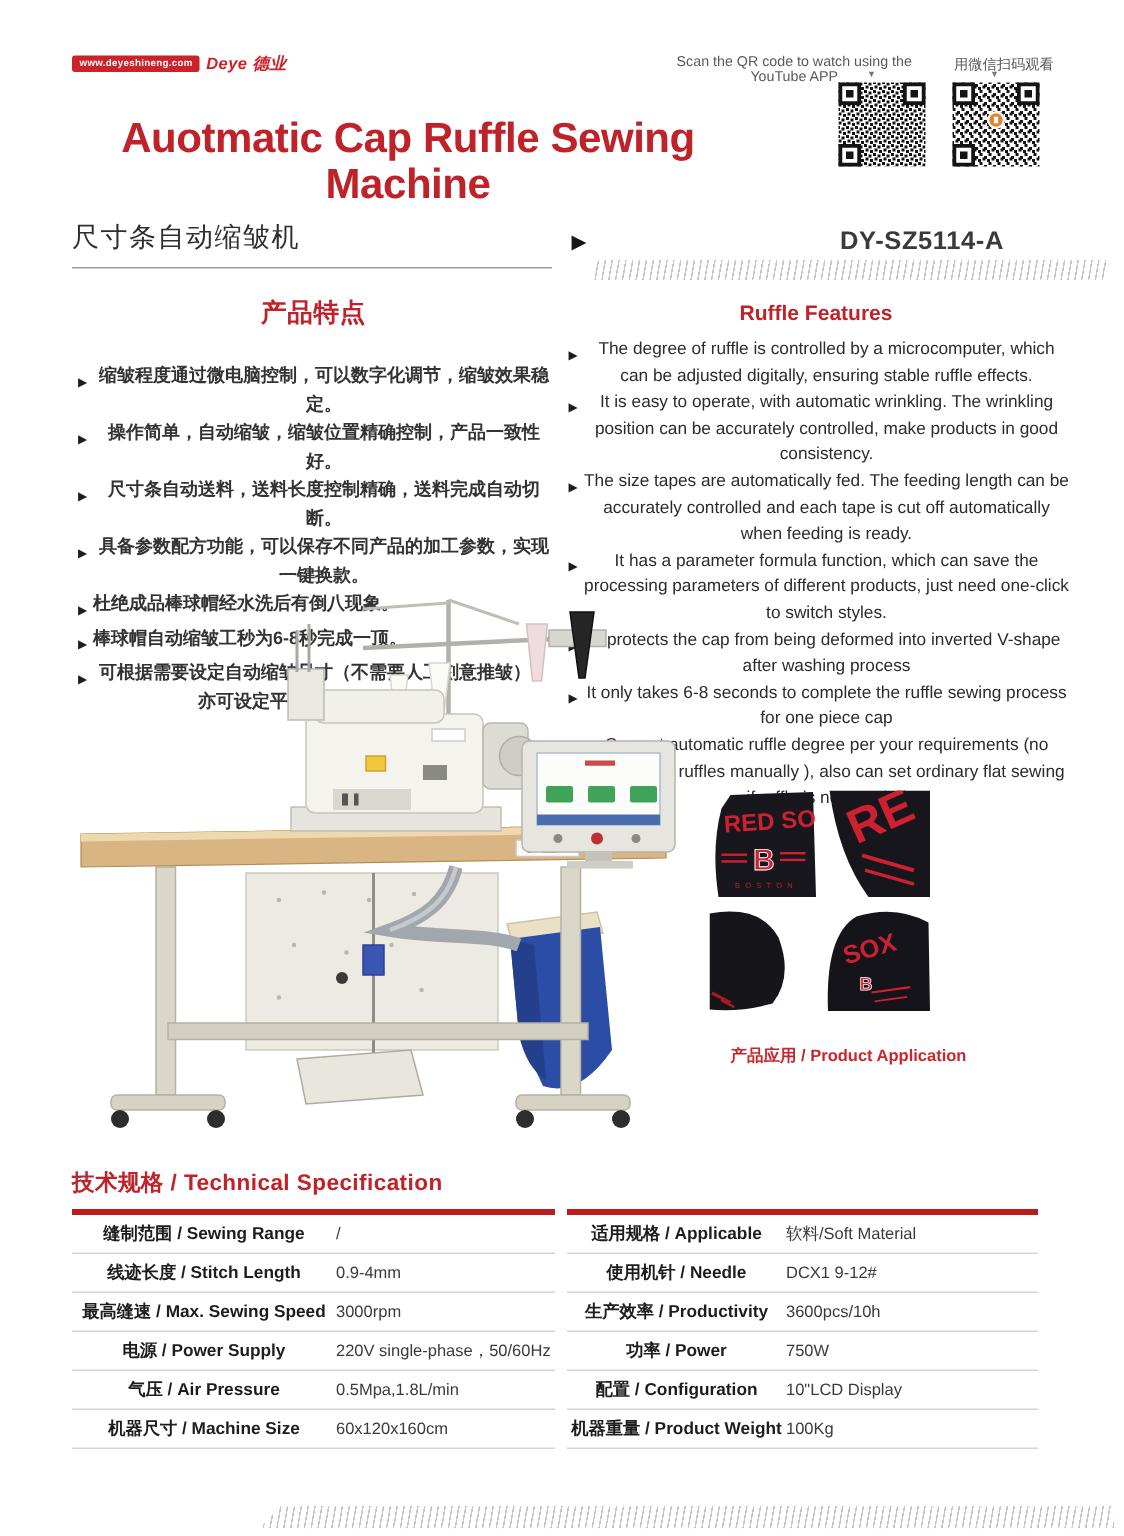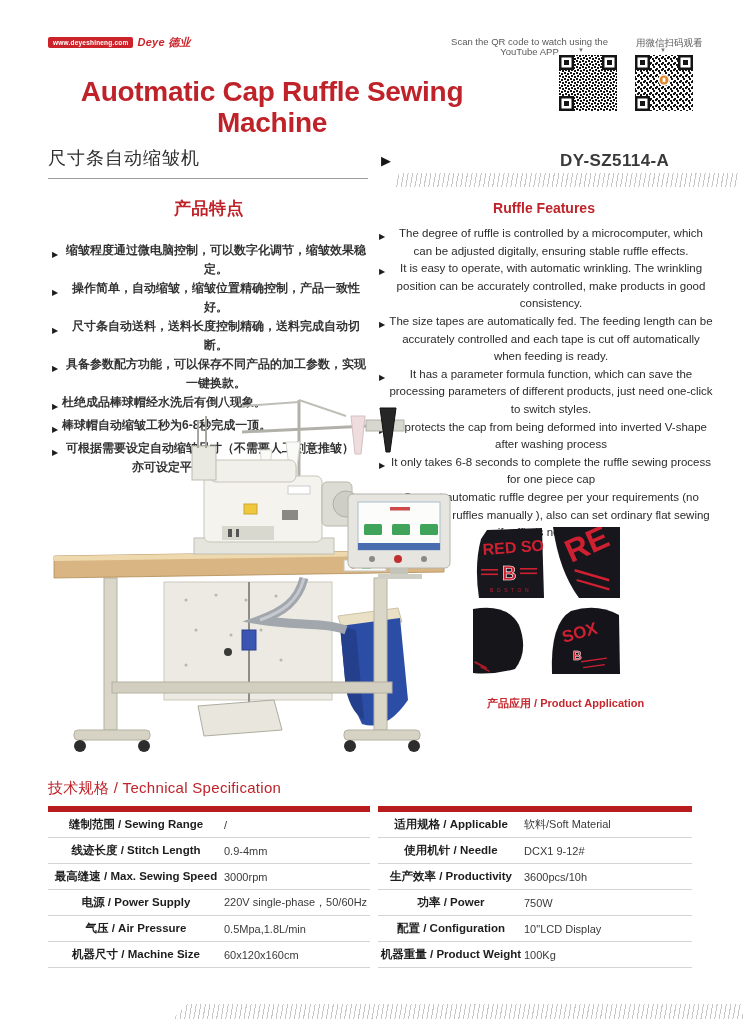--- a/index.html
+++ b/index.html
@@ -47,22 +47,22 @@
   .feat-en .bullet { padding-top:3px; }
   .feat-zh li { font-size:12px; line-height:19px; font-weight:600; color:#333; }
   .feat-en li { font-size:11.5px; line-height:17.6px; color:#2b2b2b; }
 
   
   .caps { left:473px; top:527px; display:grid; grid-template-columns:71px 71px;
     grid-template-rows:71px 71px; gap:5px; }
   .app-label { left:487px; top:696px; font-size:11px; font-weight:bold; color:#c8272e; }
 
   
-  .spec-heading { left:48px; top:779px; font-size:15px; font-weight:normal; color:#bf2329; letter-spacing:.3px; }
-  .spec-col { top:806px; border-top:6px solid #b91c1c; }
+  .spec-heading { left:48px; top:779px; font-size:15px; font-weight:bold; color:#bf2329; letter-spacing:.3px; }
+  .spec-col { top:806px; border-top:4px solid #b91c1c; }
   .spec-left { left:48px; width:322px; }
   .spec-right { left:378px; width:314px; }
   .srow { display:flex; align-items:center; height:26px; border-bottom:1px solid #d4d4d4; }
   .slabel { font-size:11.5px; font-weight:bold; color:#1d1d1d; flex:none; }
   .spec-left .slabel { width:176px; }
   .spec-right .slabel { width:146px; }
   .sval { font-size:11px; color:#3a3a3a; }
 </style>
 </head>
 <body>

